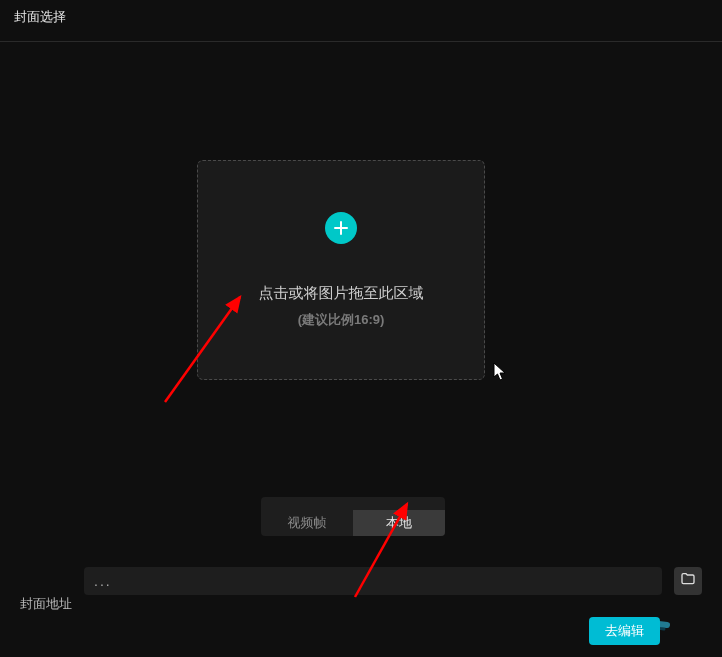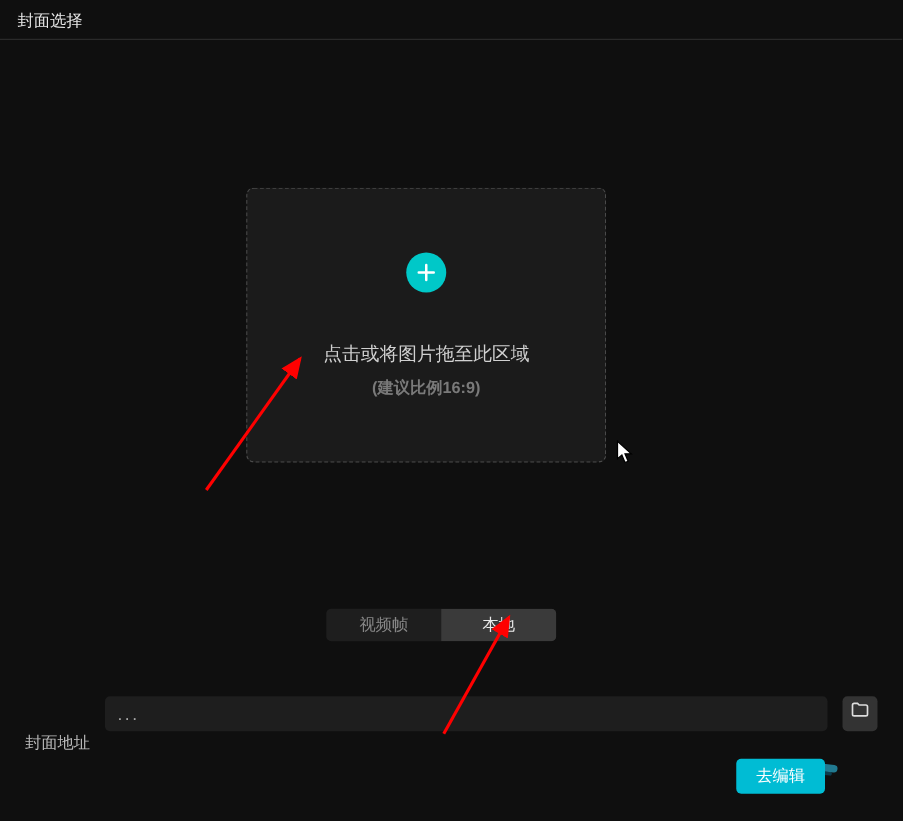--- a/index.html
+++ b/index.html
@@ -6,21 +6,21 @@
     body {
       width: 722px;
       height: 657px;
       background: #0f0f0f;
       font-family: "Microsoft YaHei", "PingFang SC", sans-serif;
       color: #ccc;
       overflow: hidden;
       position: relative;
     }
     .header {
-      height: 32px;
+      height: 42px;
       padding: 8px 14px;
       border-bottom: 1px solid #2a2a2a;
       font-size: 13px;
       color: #e8e8e8;
     }
     .content {
       position: relative;
       height: calc(100% - 32px);
     }
     .dropzone {
@@ -70,20 +70,21 @@
     }
     .tab {
       width: 92px;
       height: 26px;
       display: flex;
       align-items: center;
       justify-content: center;
       font-size: 13px;
       color: #888;
       cursor: pointer;
+      margin-top: 13px;
     }
     .tab.active {
       background: #3a3a3a;
       color: #e8e8e8;
     }
     .path-row {
       position: absolute;
       left: 20px;
       top: 506px;
       right: 20px;

